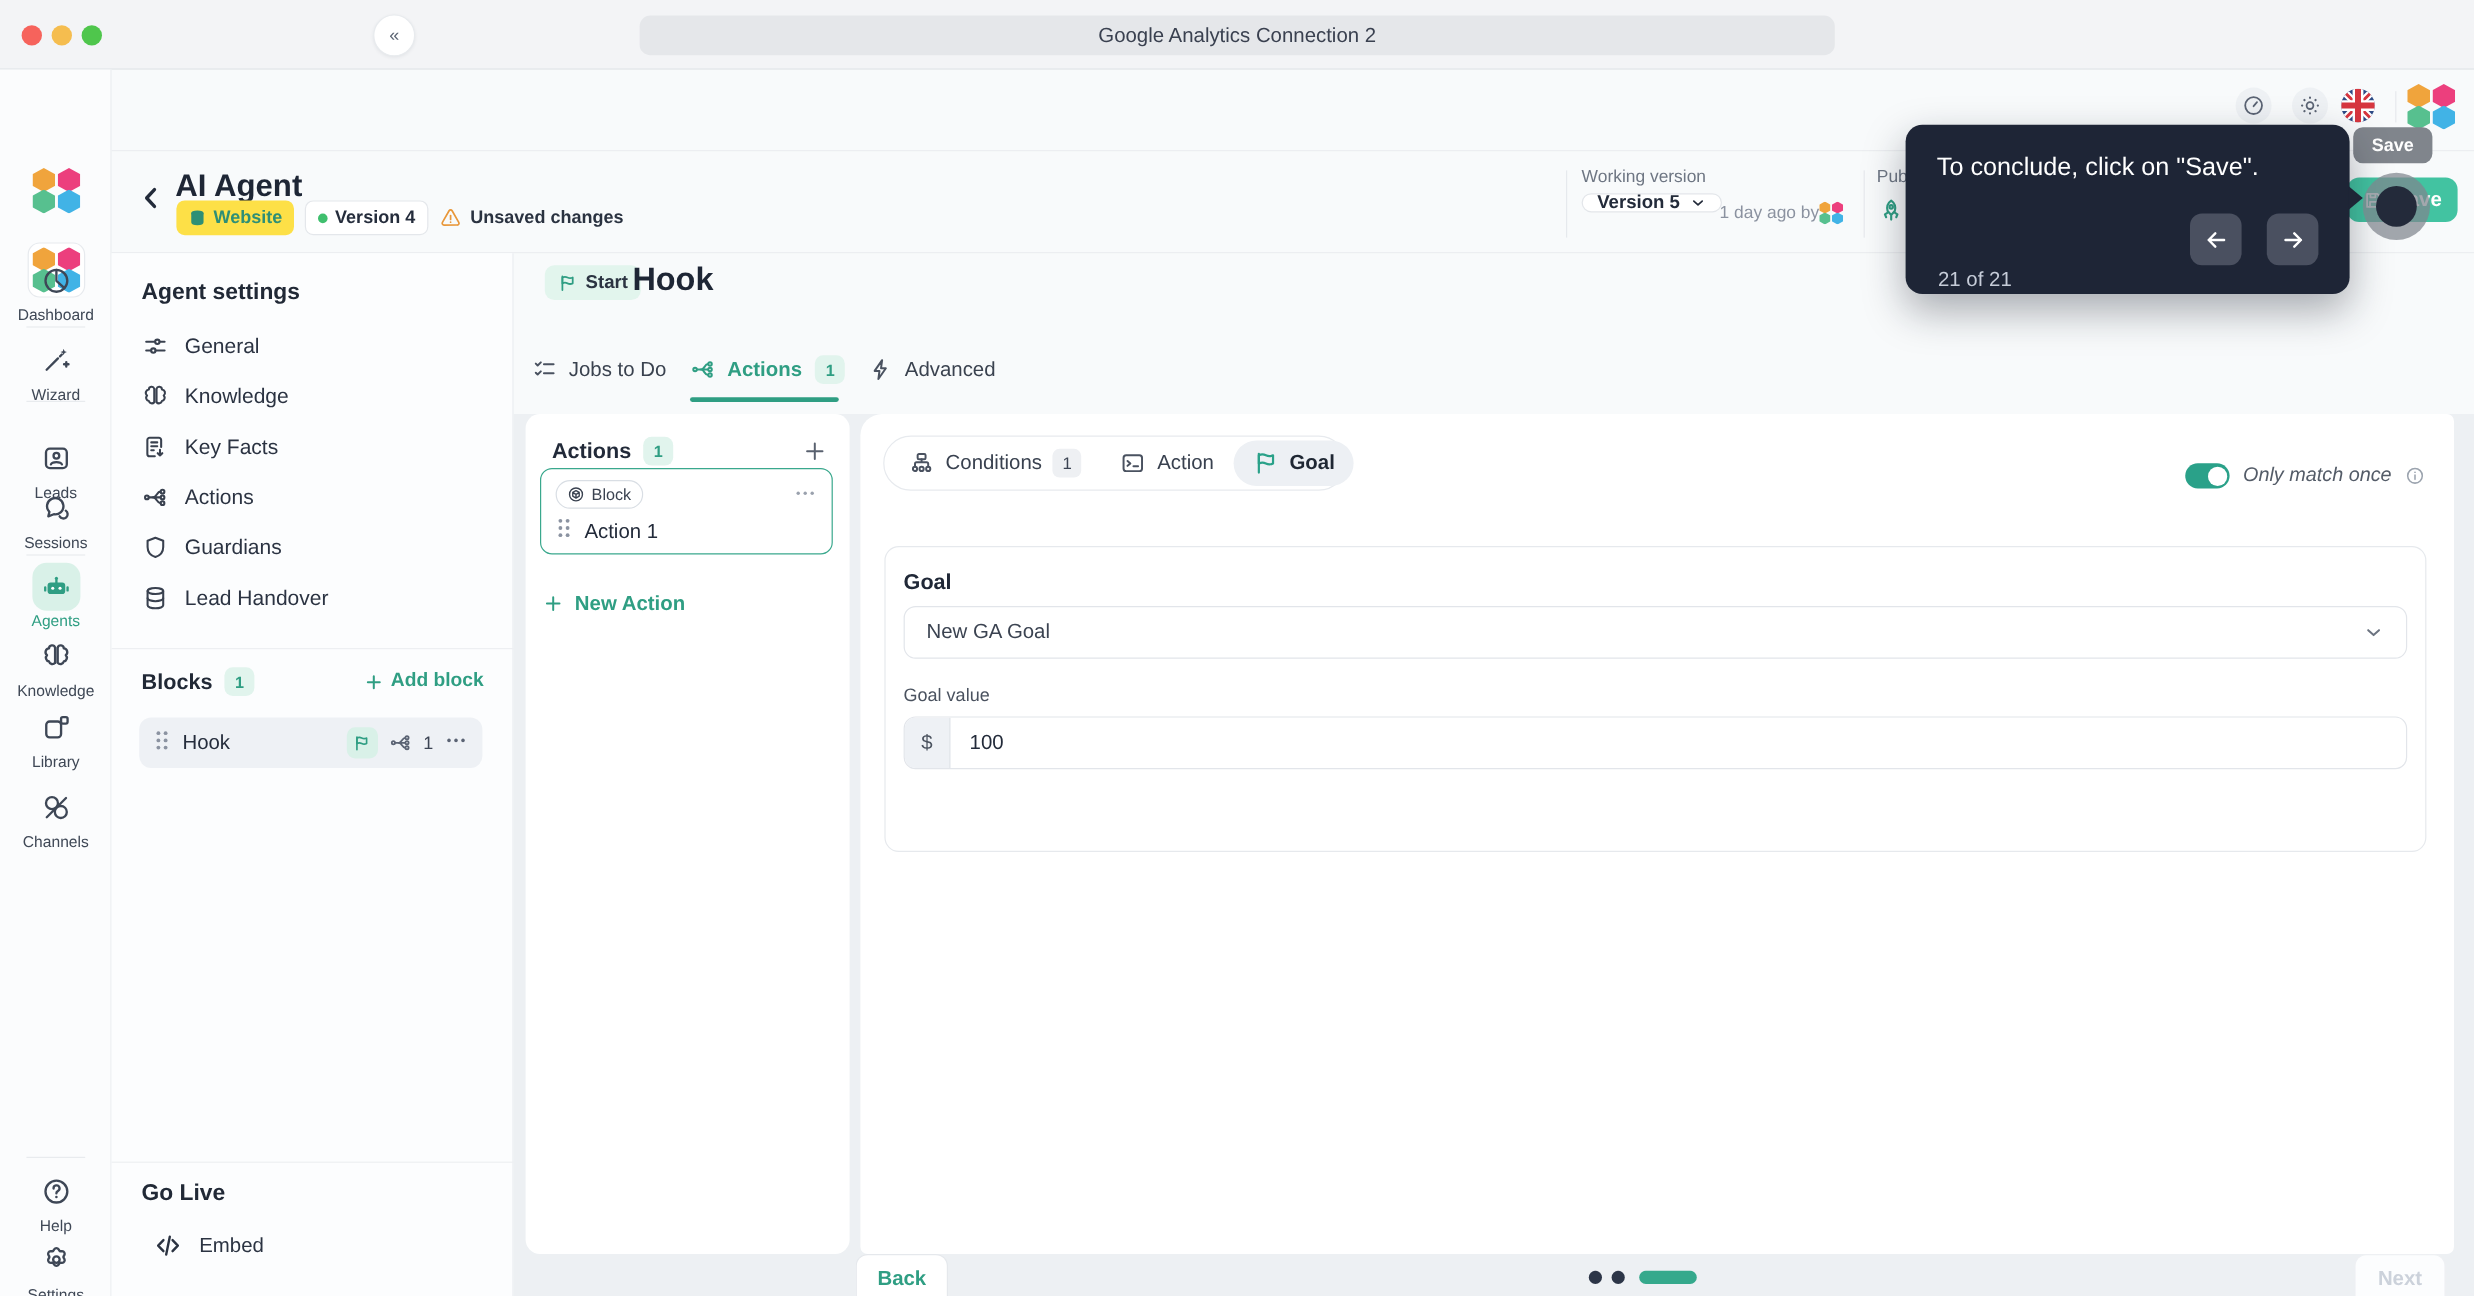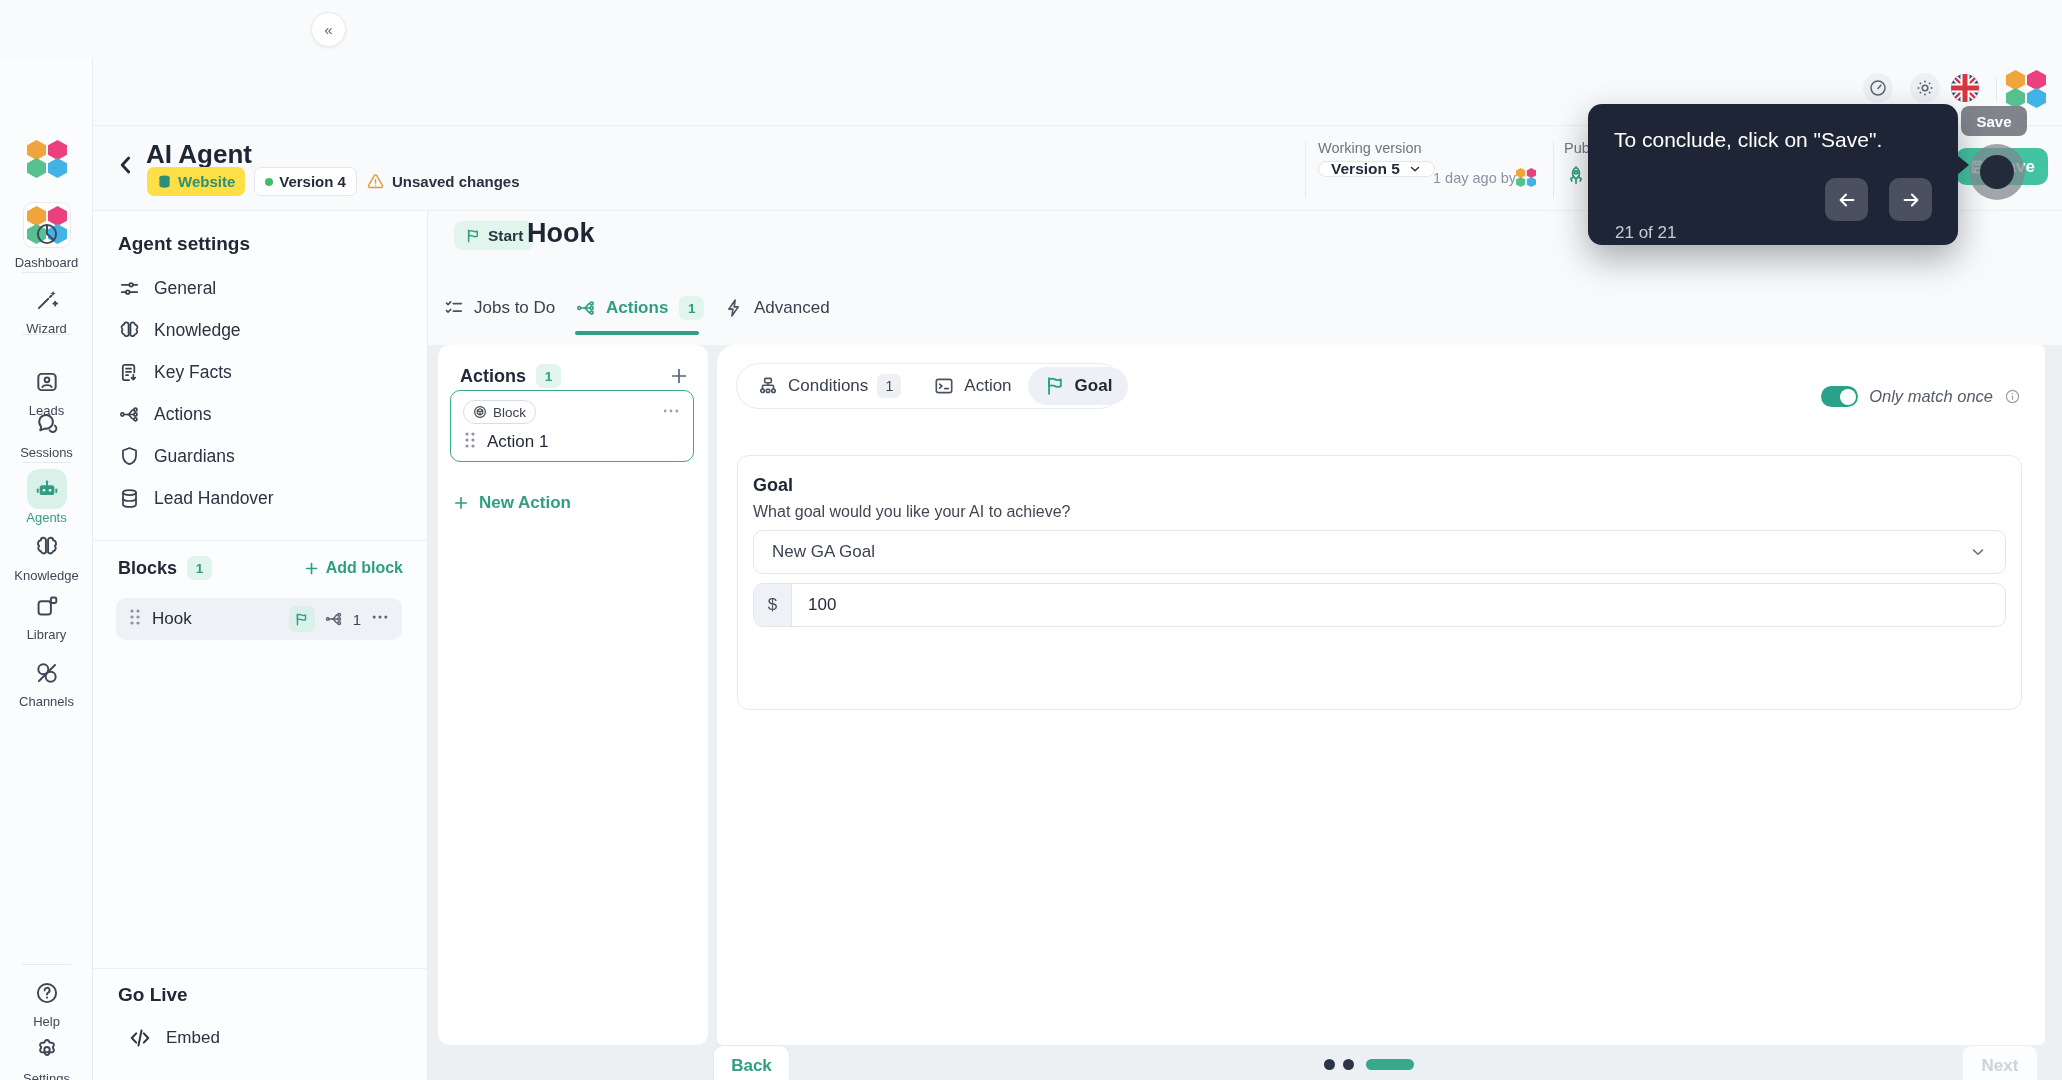--- a/index.html
+++ b/index.html
@@ -156,20 +156,28 @@
   .click-ring { position:absolute; left:1969px; top:144px; width:56px; height:56px; border-radius:50%; background:rgba(128,133,142,.72); z-index:60; }
   .click-dot { position:absolute; left:1980px; top:155px; width:34px; height:34px; border-radius:50%; background:#232a3a; z-index:61; }
 
   .mini-logo { transform:scale(.5); transform-origin:0 0; }
 </style>
 </head>
 <body>
 
 <div class="screen">
 
+  <div class="titlebar">
+    <span class="light l-red"></span>
+    <span class="light l-yel"></span>
+    <span class="light l-grn"></span>
+    <div class="tab-pill">
+      <span>Google Analytics Connection 2</span>
+    </div>
+  </div>
 
   <div class="rail">
     <div class="logo-grid" style="left:27px; top:82px;">
       <div class="hex tl"></div>
         <div class="hex tr"></div>
         <div class="hex bl"></div>
         <div class="hex br"></div>
     </div>
     <div class="logo-2-box"></div>
     <div class="logo-grid" style="left:27px; top:148px;">
@@ -663,28 +671,30 @@
         <svg class="ic" width="17" height="17" viewBox="0 0 24 24">
             <circle cx="12" cy="12" r="8.6"></circle>
             <path d="M12 11v5.2"></path>
             <circle cx="12" cy="7.8" r="1" fill="currentColor" stroke="none"></circle>
           </svg>
       </span>
     </div>
 
     <div class="goal-card">
       <div class="goal-title">Goal</div>
-      <div class="goal-sub">What goal would you like your AI to achieve?</div>
       <div class="select-box">
         <span>New GA Goal</span>
         <span class="chev">
           <svg class="ic" width="18" height="18" viewBox="0 0 24 24" style="stroke-width:2.2;">
               <path d="M6 9.5l6 5.5 6-5.5"></path>
             </svg>
         </span>
+      </div>
+      <div class="field-label-row" style="margin-top:22px;">
+        <span class="field-label">Goal value</span>
       </div>
       <div class="value-input">
         <span class="prefix">$</span>
         <span class="value-text">100</span>
       </div>
     </div>
   </div>
 
   <div class="back-btn">
       <span>Back</span>

